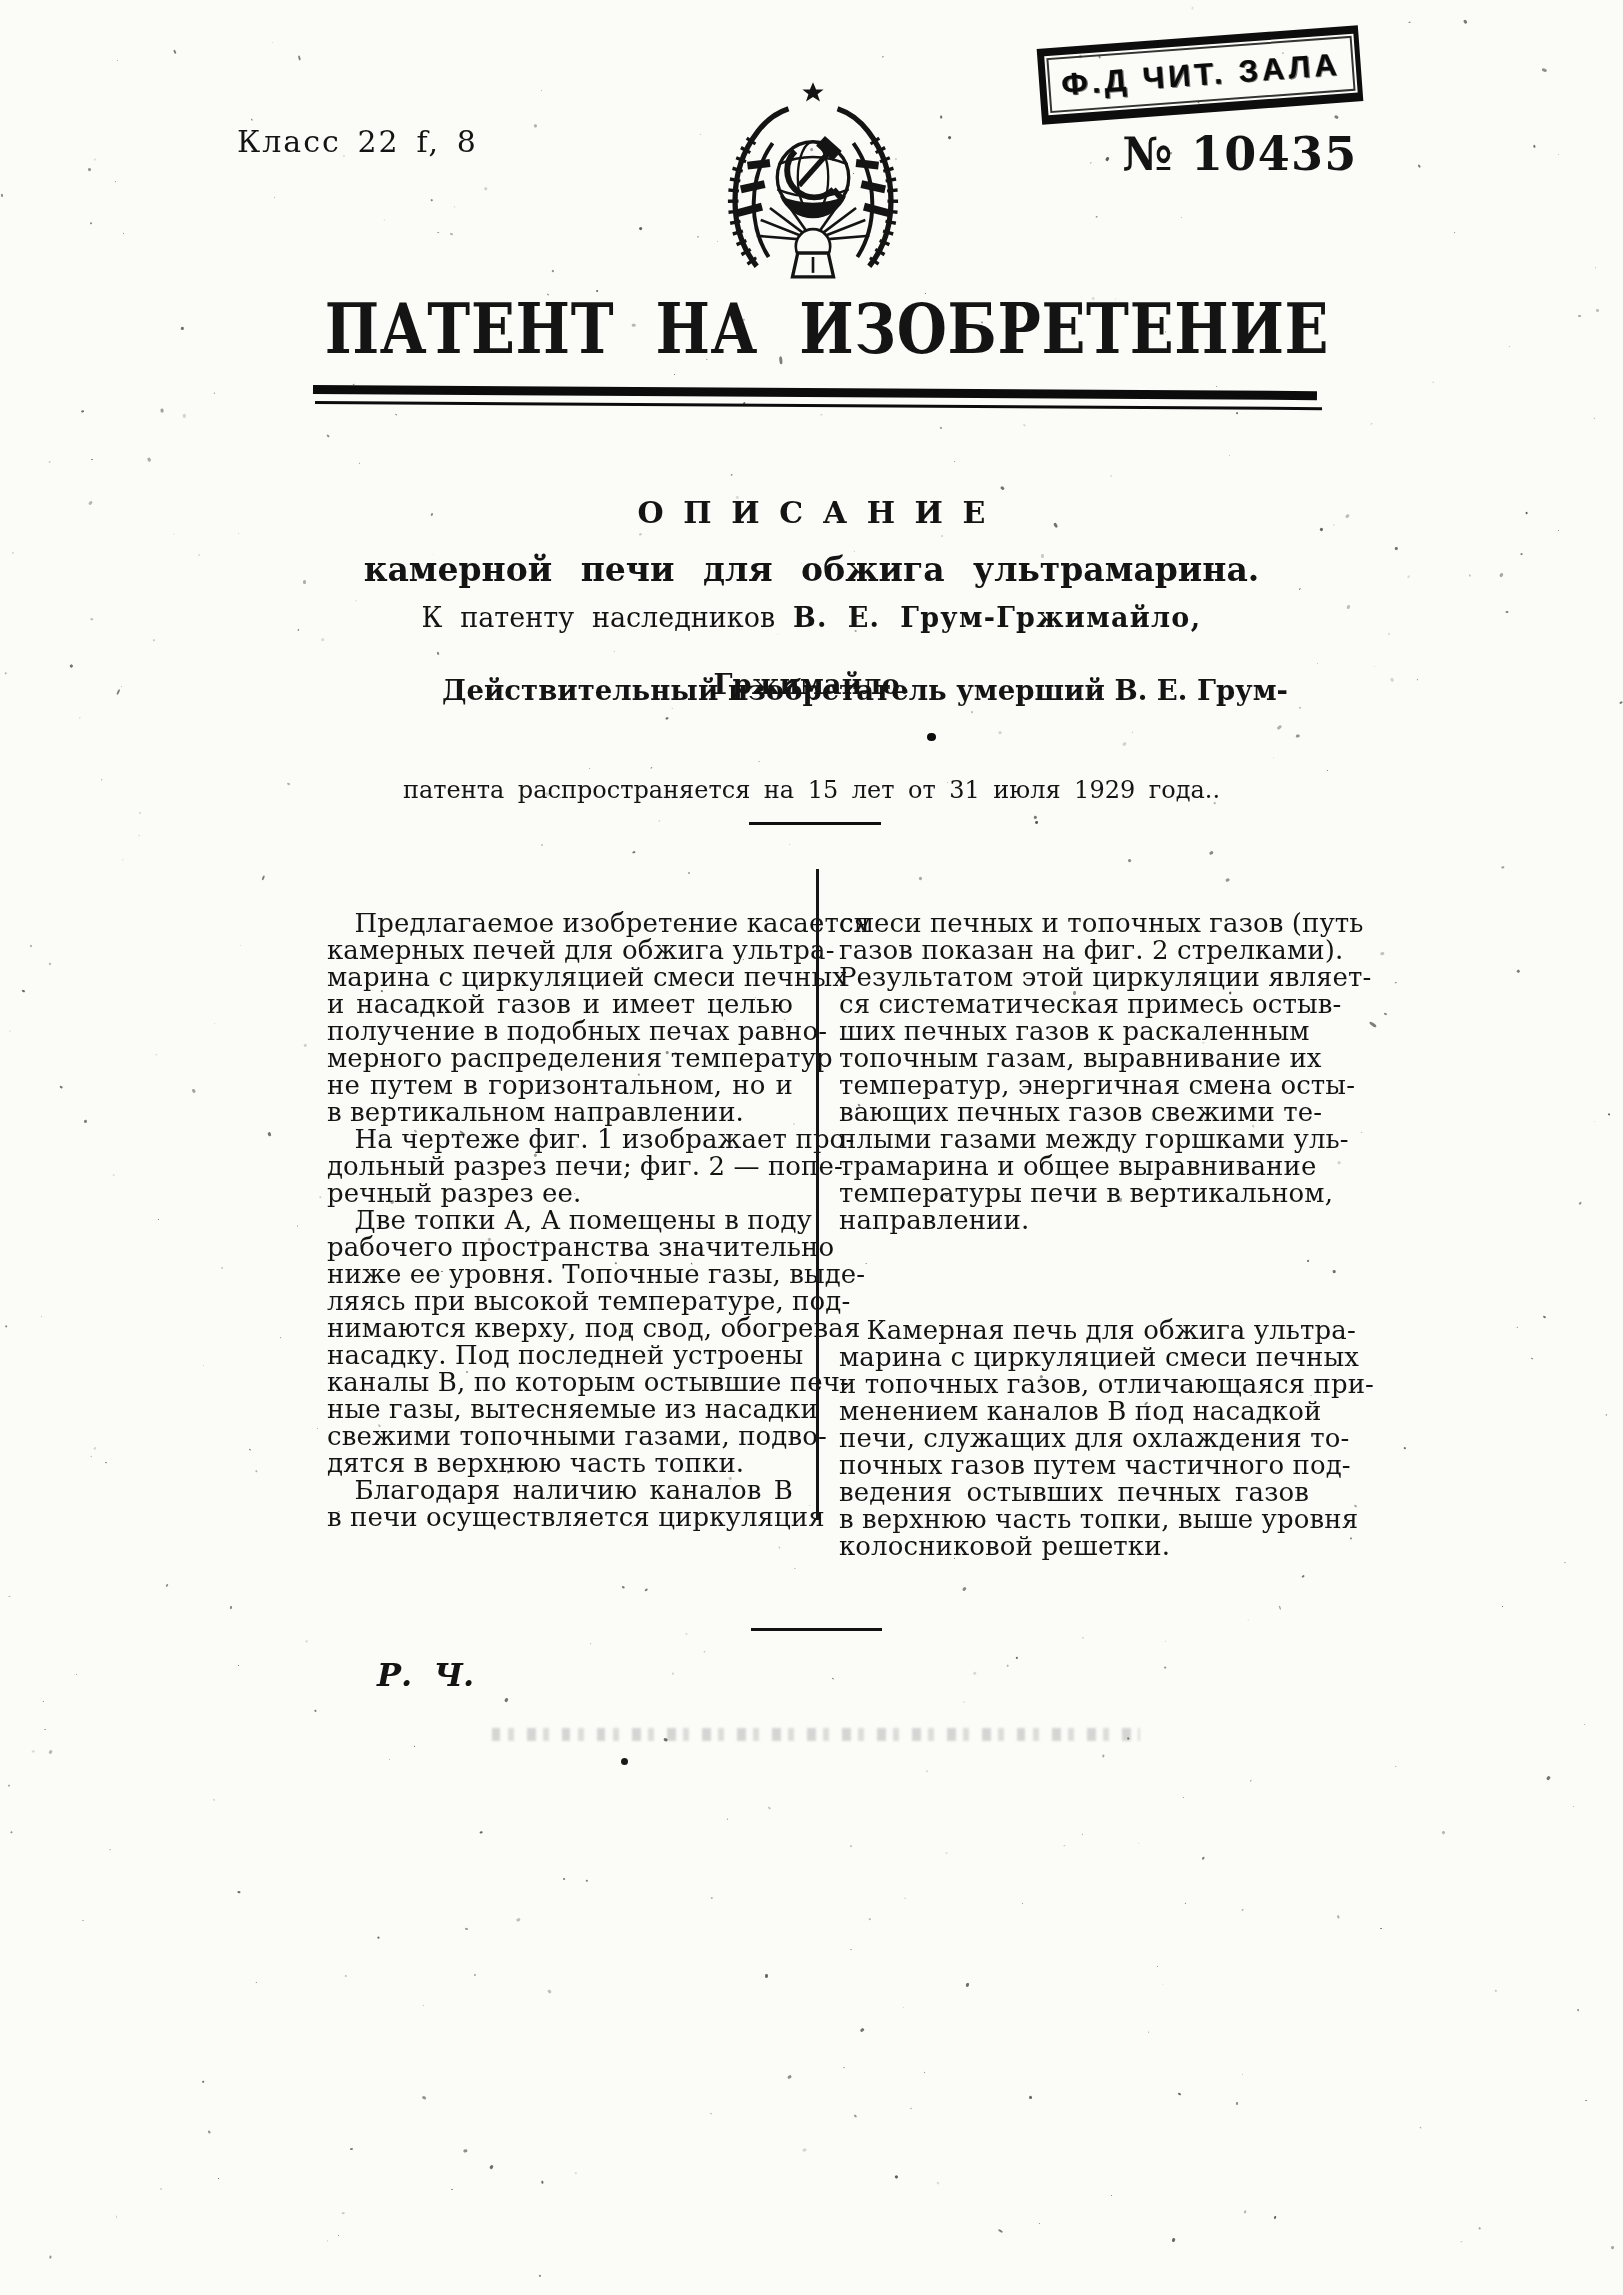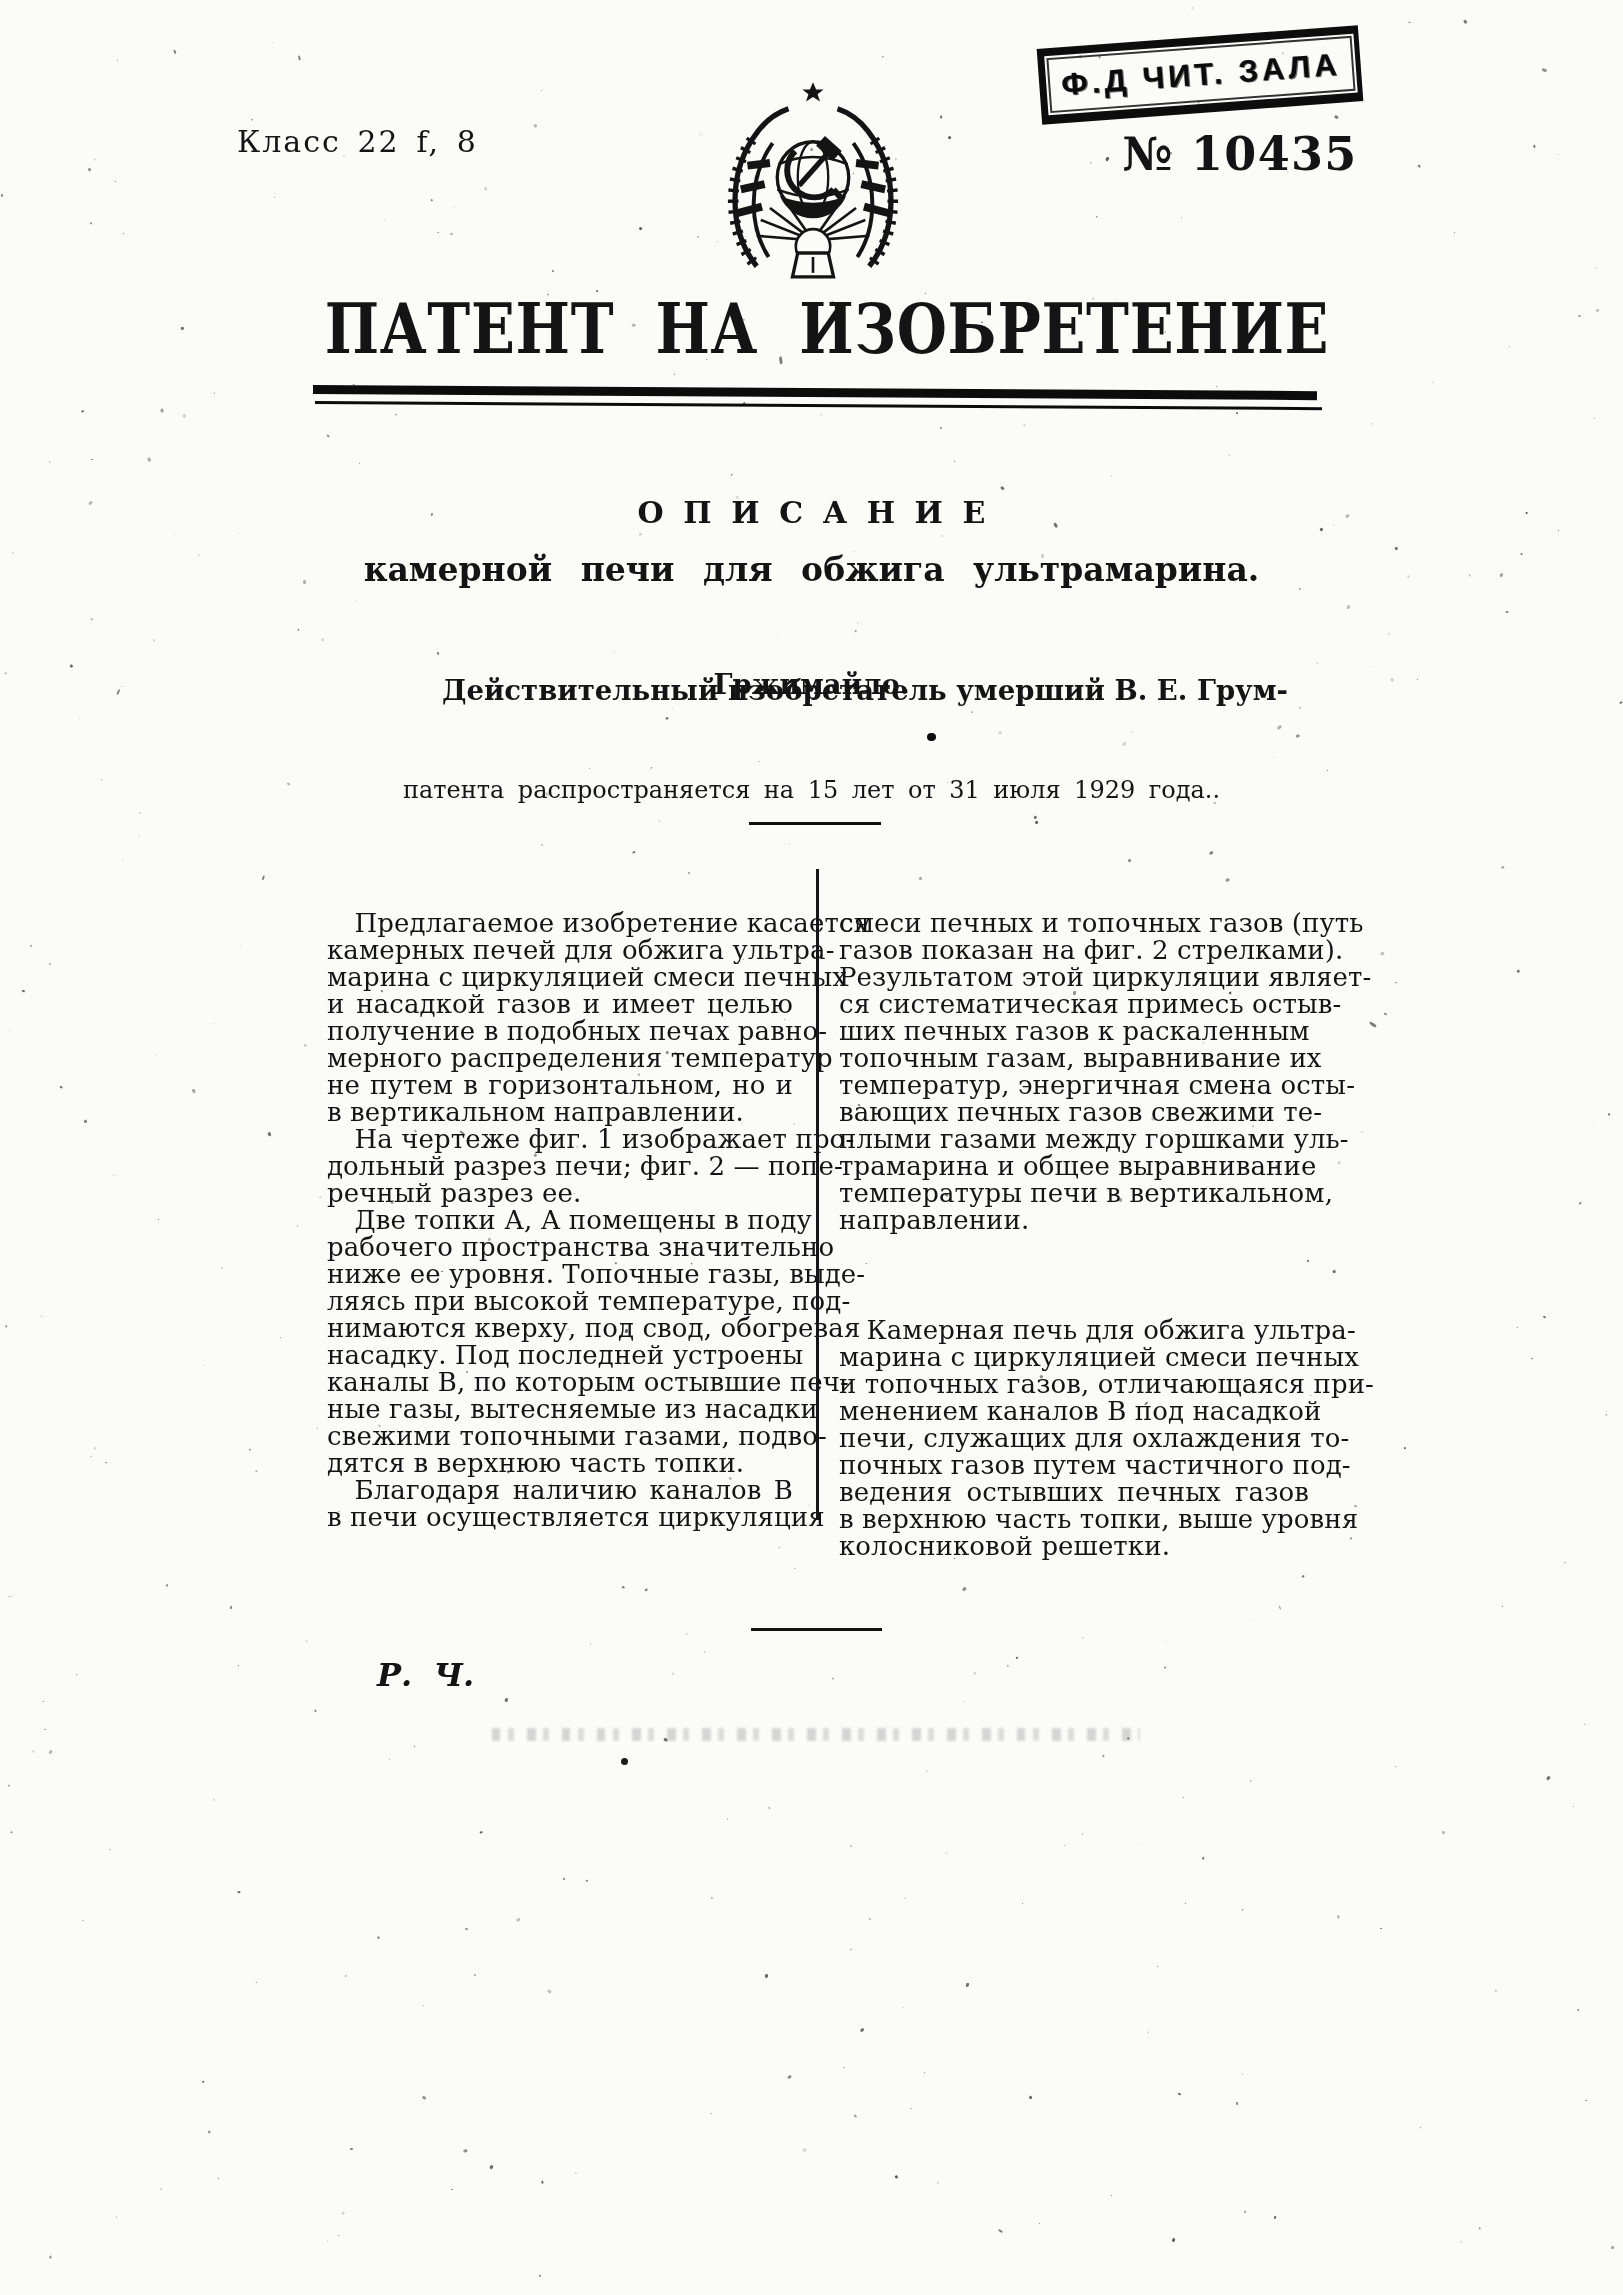--- a/index.html
+++ b/index.html
@@ -145,20 +145,24 @@
   </div>
 
   <div class="abs patent-number">№ 10435</div>
 
   <div class="abs page-title">ПАТЕНТ НА ИЗОБРЕТЕНИЕ</div>
   <div class="abs rule-thick"></div>
   <div class="abs rule-thin"></div>
 
   <div class="abs subject-line">камерной печи для обжига ультрамарина.</div>
   <div class="abs desc-heading">ОПИСАНИЕ</div>
+  <div class="abs holder-line">
+    <span>К патенту наследников</span>
+    <span class="holder-name">В. Е. Грум-Гржимайло,</span>
+  </div>
   <div class="abs inventor-1">Действительный изобретатель умерший В. Е. Грум-</div>
   <div class="abs inventor-2">Гржимайло.</div>
   <div class="abs pub-2">патента распространяется на 15 лет от 31 июля 1929 года..</div>
 
   <div class="abs ink-dot"></div>
   <div class="abs header-rule"></div>
 
   <div class="abs column col-left">
       <div class="line indent">Предлагаемое изобретение касается</div>
       <div class="line">камерных печей для обжига ультра-</div>

